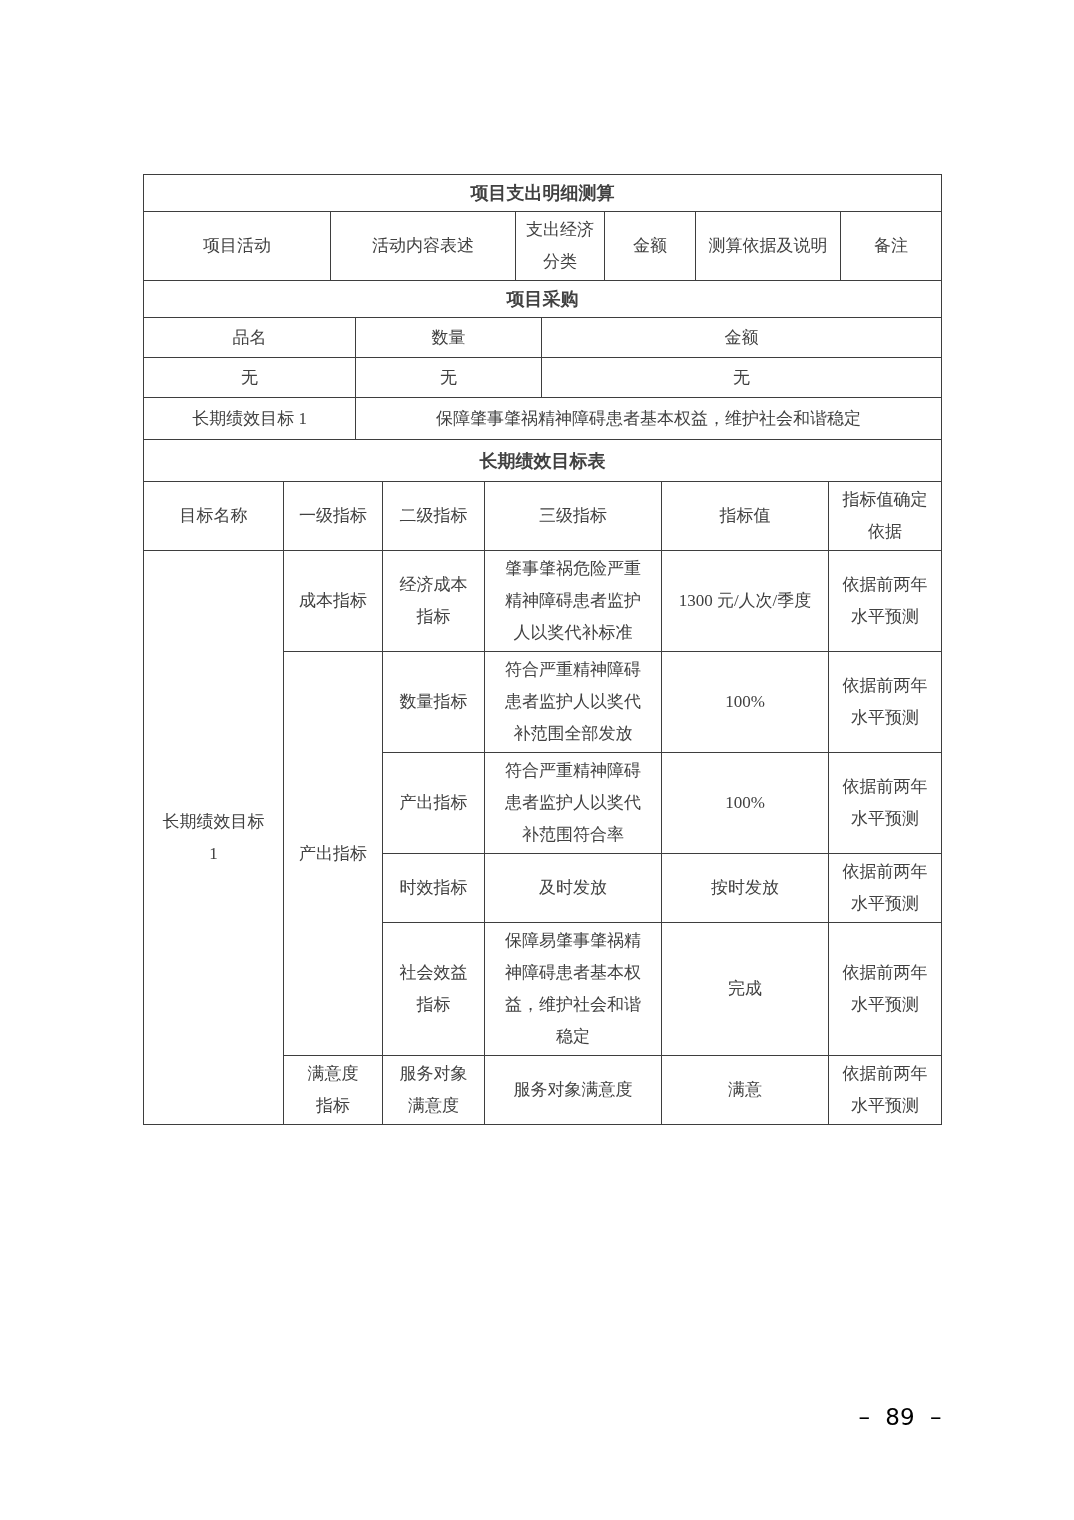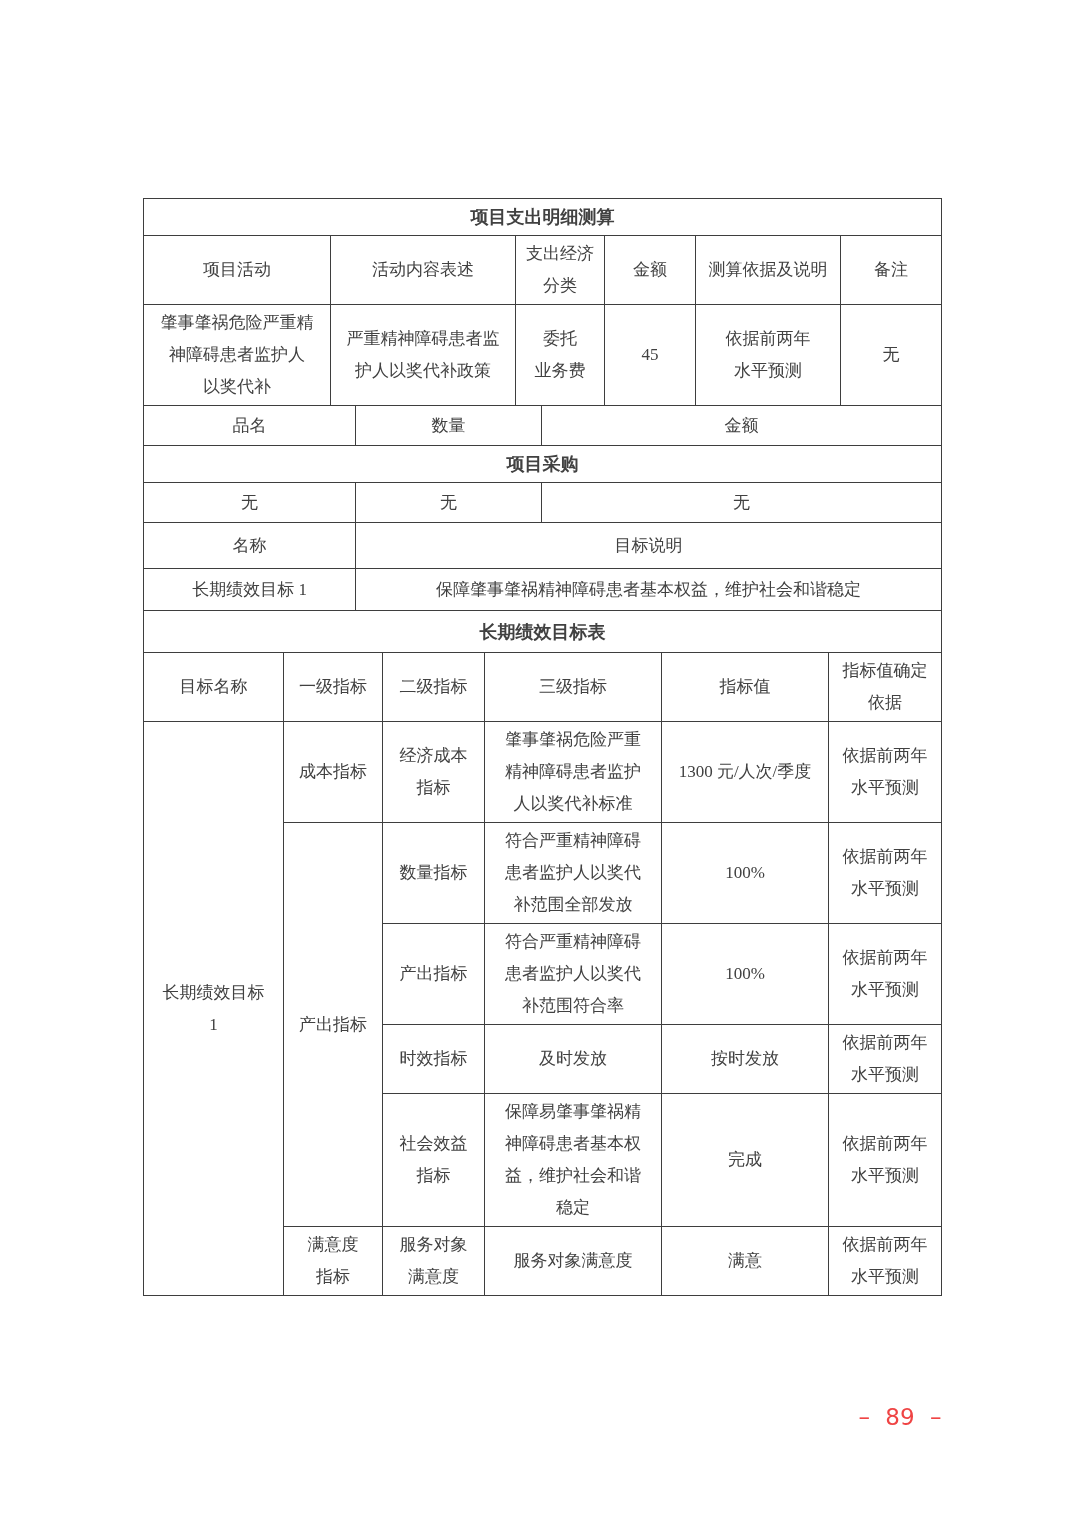--- a/index.html
+++ b/index.html
@@ -10,21 +10,21 @@
   body {
     width: 1074px;
     height: 1520px;
     position: relative;
     font-family: "Liberation Serif", "DejaVu Serif", serif;
     color: #414141;
   }
   .doc-tables {
     position: absolute;
     left: 143px;
-    top: 198px;
+    top: 174px;
     width: 798px;
   }
   table {
     border-collapse: collapse;
     table-layout: fixed;
     width: 798px;
   }
   table + table {
     margin-top: -1px;
   }
@@ -49,21 +49,21 @@
     padding: 2px 12px;
   }
   .page-number {
     position: absolute;
     left: 830px;
     top: 1404px;
     width: 140px;
     text-align: center;
     font-family: "DejaVu Sans", sans-serif;
     font-size: 23px;
-    color: #ef4444;
+    color: #000000;
     word-spacing: 8px;
   }
 </style>
 </head>
 <body>
 
 <div class="doc-tables">
 
   <table>
     <colgroup>
@@ -80,69 +80,52 @@
     </tr>
     <tr style="height:69px">
       <th>项目活动</th>
       <th>活动内容表述</th>
       <th>支出经济
 分类</th>
       <th>金额</th>
       <th>测算依据及说明</th>
       <th>备注</th>
     </tr>
-    <tr style="height:101px">
-      <td>肇事肇祸危险严重精
-神障碍患者监护人
-以奖代补</td>
-      <td>严重精神障碍患者监
-护人以奖代补政策</td>
-      <td>委托
-业务费</td>
-      <td>45</td>
-      <td>依据前两年
-水平预测</td>
-      <td>无</td>
-    </tr>
   </tbody>
     </table>
 
   <table>
     <colgroup>
       <col style="width:212px">
         <col style="width:186px">
         <col style="width:400px">
     </colgroup>
     <tbody>
-        <tr style="height:40px">
+        <tr style="height:37px">
+      <th colspan="3" class="section-title">项目采购</th>
+    </tr>
+    <tr style="height:40px">
       <th>品名</th>
       <th>数量</th>
       <th>金额</th>
-    </tr>
-    <tr style="height:37px">
-      <th colspan="3" class="section-title">项目采购</th>
     </tr>
     <tr style="height:40px">
       <td>无</td>
       <td>无</td>
       <td>无</td>
     </tr>
   </tbody>
     </table>
 
   <table>
     <colgroup>
       <col style="width:212px">
         <col style="width:586px">
     </colgroup>
     <tbody>
-    <tr style="height:46px">
-      <th>名称</th>
-      <th>目标说明</th>
-    </tr>
     <tr style="height:42px">
       <td>长期绩效目标 1</td>
       <td>保障肇事肇祸精神障碍患者基本权益，维护社会和谐稳定</td>
     </tr>
   </tbody>
     </table>
 
   <table>
     <colgroup>
       <col style="width:140px">

